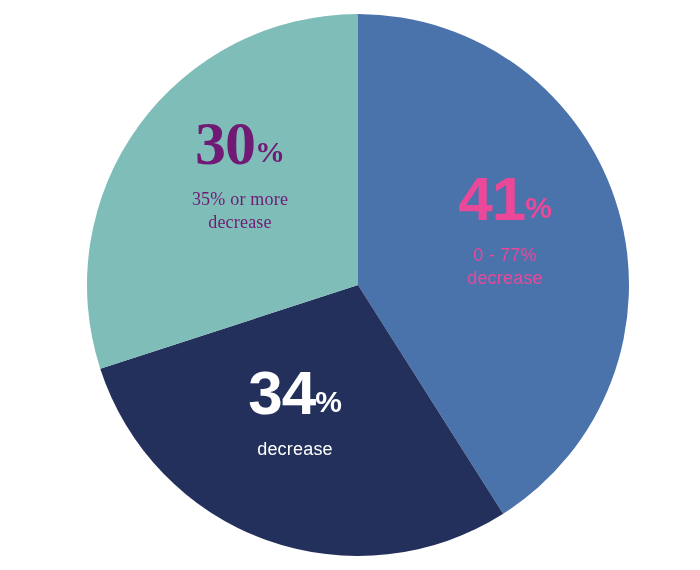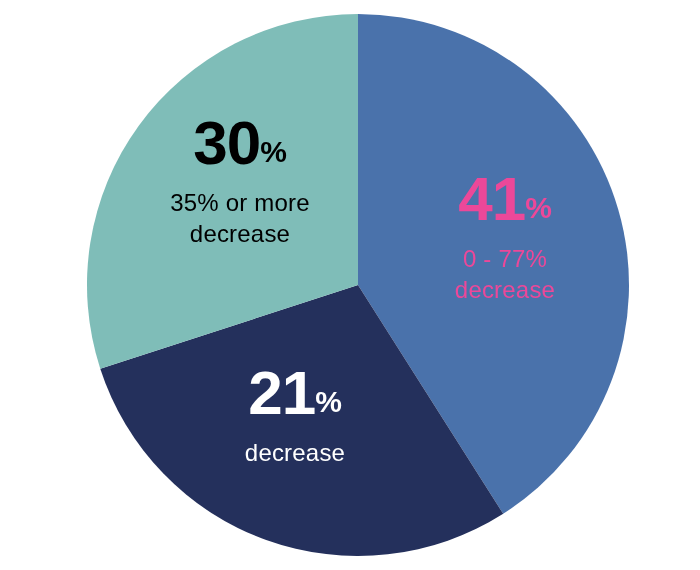--- a/index.html
+++ b/index.html
@@ -52,21 +52,21 @@
   .value-pct {
     font-size: 30px;
     font-weight: bold;
     line-height: 1;
     position: relative;
     top: -2px;
     letter-spacing: 0px;
   }
   .sub-line {
     display: block;
-    font-size: 24px;
+    font-size: 18px;
     font-weight: normal;
     line-height: 1.28;
     letter-spacing: 0.2px;
     white-space: nowrap;
   }
   .sub-wrap {
     margin-top: 14px;
     display: block;
   }
 
@@ -80,21 +80,22 @@
   #label-navy {
     left: 185px;
     top: 362px;
     width: 220px;
     color: #ffffff;
   }
   #label-teal {
     left: 130px;
     top: 112px;
     width: 220px;
-    color: #000000;
+    color: #701a75;
+    font-family: Liberation Serif, serif;
   }
 </style>
 </head>
 <body>
 
 <div id="chart-root">
 
   <svg id="pie-svg" viewBox="0 0 700 570">
 
     <g id="slices-group">
@@ -109,21 +110,21 @@
       <span class="value-num">41</span><span class="value-pct">%</span>
     </span>
     <span class="sub-wrap">
       <span class="sub-line">0 - 77%</span>
       <span class="sub-line">decrease</span>
     </span>
   </div>
 
   <div class="slice-label" id="label-navy">
     <span class="value-row">
-      <span class="value-num">21</span><span class="value-pct">%</span>
+      <span class="value-num">34</span><span class="value-pct">%</span>
     </span>
     <span class="sub-wrap">
       <span class="sub-line">decrease</span>
     </span>
   </div>
 
   <div class="slice-label" id="label-teal">
     <span class="value-row">
       <span class="value-num">30</span><span class="value-pct">%</span>
     </span>

